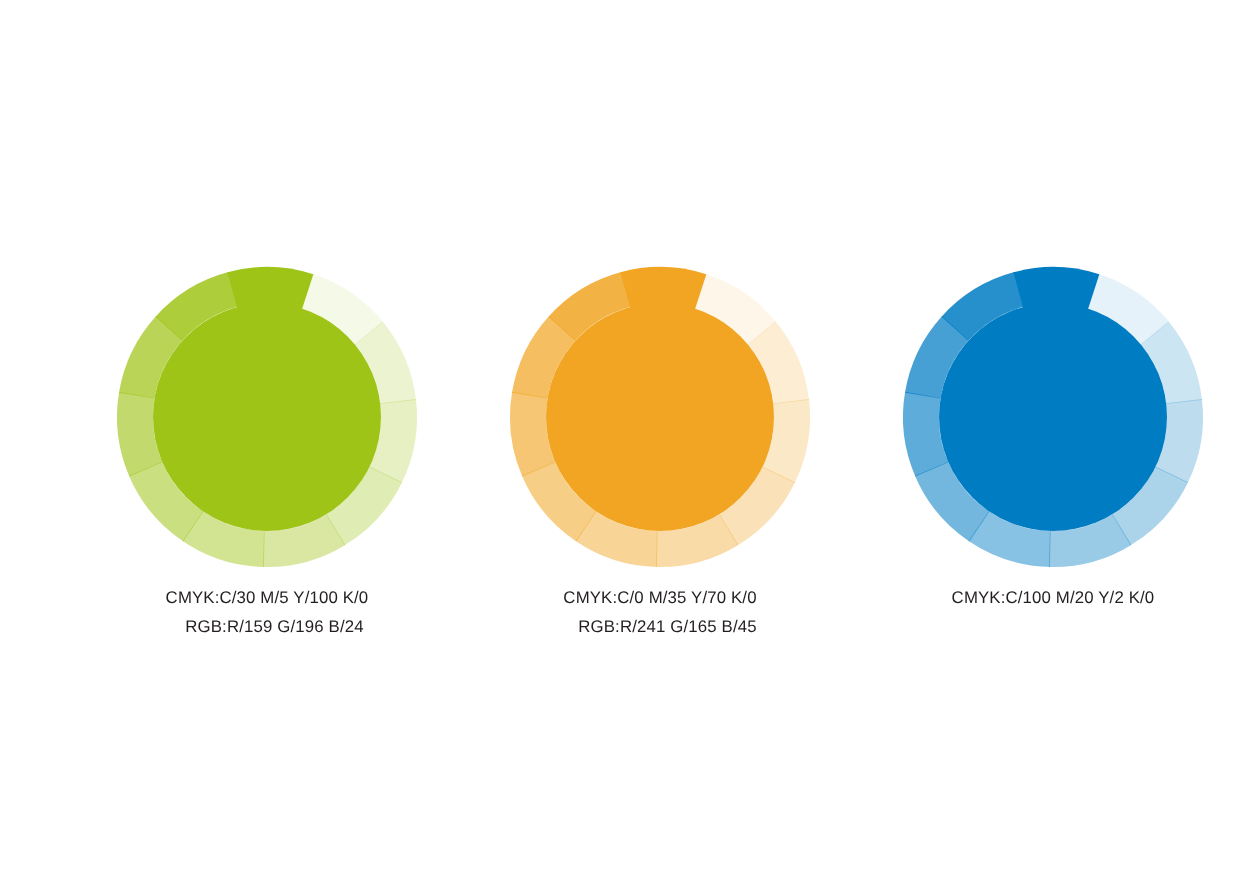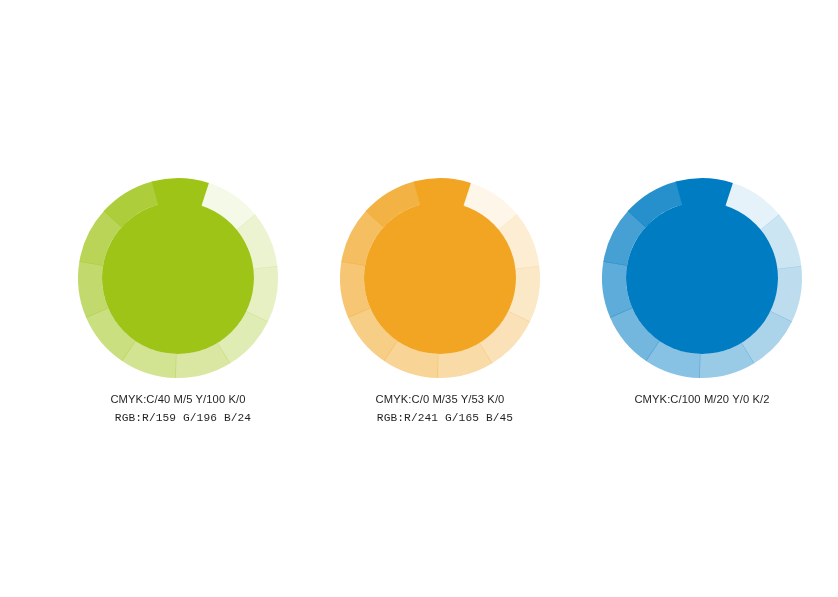--- a/index.html
+++ b/index.html
@@ -58,21 +58,20 @@
     font-size: 11.2px;
     line-height: 19px;
     letter-spacing: 0.1px;
     white-space: nowrap;
   }
   .caption-line.cmyk-line {
     padding-left: 0px;
   }
   .caption-line.rgb-line {
     padding-left: 10px;
-    font-family: Liberation Mono, monospace;
   }
 </style>
 </head>
 <body>
 
 <div id="palette-board">
 
 <div class="swatch-group g0">
       <div class="swatch-wheel">
         <svg viewBox="0 0 200 200">
@@ -84,21 +83,21 @@
           <path d="M97.91,199.98A100,100 0 0 1 43.72,182.66L57.23,162.82A76,76 0 0 0 98.41,175.98Z" fill="#9fc418" fill-opacity="0.47"></path>
           <path d="M44.23,183.00A100,100 0 0 1 7.98,139.15L30.07,129.76A76,76 0 0 0 57.61,163.08Z" fill="#9fc418" fill-opacity="0.55"></path>
           <path d="M8.22,139.71A100,100 0 0 1 1.41,83.24L25.08,87.26A76,76 0 0 0 30.25,130.18Z" fill="#9fc418" fill-opacity="0.63"></path>
           <path d="M1.31,83.84A100,100 0 0 1 26.10,32.63L43.83,48.80A76,76 0 0 0 25.00,87.72Z" fill="#9fc418" fill-opacity="0.72"></path>
           <path d="M25.69,33.09A100,100 0 0 1 74.20,3.38L80.39,26.57A76,76 0 0 0 43.52,49.15Z" fill="#9fc418" fill-opacity="0.85"></path>
           <circle cx="100" cy="100" r="76" fill="#9fc418"></circle>
           <path d="M100,100L73.61,3.54A100,100 0 0 1 130.90,4.89Z" fill="#9fc418" fill-opacity="1"></path>
         </svg>
       </div>
       <div class="swatch-caption">
-        <div class="caption-line cmyk-line">CMYK:C/40  M/5  Y/100  K/0</div>
+        <div class="caption-line cmyk-line">CMYK:C/30  M/5  Y/100  K/0</div>
         <div class="caption-line rgb-line">RGB:R/159  G/196  B/24</div>
       </div>
     </div>
     <div class="swatch-group g1">
       <div class="swatch-wheel">
         <svg viewBox="0 0 200 200">
           <path d="M130.40,4.73A100,100 0 0 1 177.44,36.73L158.85,51.91A76,76 0 0 0 123.11,27.60Z" fill="#f1a523" fill-opacity="0.1"></path>
           <path d="M177.05,36.26A100,100 0 0 1 199.35,88.59L175.50,91.33A76,76 0 0 0 158.56,51.56Z" fill="#f1a523" fill-opacity="0.2"></path>
           <path d="M199.28,87.99A100,100 0 0 1 189.76,144.07L168.22,133.49A76,76 0 0 0 175.45,90.87Z" fill="#f1a523" fill-opacity="0.26"></path>
           <path d="M190.03,143.52A100,100 0 0 1 151.73,185.58L139.31,165.04A76,76 0 0 0 168.42,133.08Z" fill="#f1a523" fill-opacity="0.33"></path>
@@ -106,21 +105,21 @@
           <path d="M97.91,199.98A100,100 0 0 1 43.72,182.66L57.23,162.82A76,76 0 0 0 98.41,175.98Z" fill="#f1a523" fill-opacity="0.47"></path>
           <path d="M44.23,183.00A100,100 0 0 1 7.98,139.15L30.07,129.76A76,76 0 0 0 57.61,163.08Z" fill="#f1a523" fill-opacity="0.55"></path>
           <path d="M8.22,139.71A100,100 0 0 1 1.41,83.24L25.08,87.26A76,76 0 0 0 30.25,130.18Z" fill="#f1a523" fill-opacity="0.63"></path>
           <path d="M1.31,83.84A100,100 0 0 1 26.10,32.63L43.83,48.80A76,76 0 0 0 25.00,87.72Z" fill="#f1a523" fill-opacity="0.72"></path>
           <path d="M25.69,33.09A100,100 0 0 1 74.20,3.38L80.39,26.57A76,76 0 0 0 43.52,49.15Z" fill="#f1a523" fill-opacity="0.85"></path>
           <circle cx="100" cy="100" r="76" fill="#f1a523"></circle>
           <path d="M100,100L73.61,3.54A100,100 0 0 1 130.90,4.89Z" fill="#f1a523" fill-opacity="1"></path>
         </svg>
       </div>
       <div class="swatch-caption">
-        <div class="caption-line cmyk-line">CMYK:C/0  M/35  Y/53  K/0</div>
+        <div class="caption-line cmyk-line">CMYK:C/0  M/35  Y/70  K/0</div>
         <div class="caption-line rgb-line">RGB:R/241  G/165  B/45</div>
       </div>
     </div>
     <div class="swatch-group g2">
       <div class="swatch-wheel">
         <svg viewBox="0 0 200 200">
           <path d="M130.40,4.73A100,100 0 0 1 177.44,36.73L158.85,51.91A76,76 0 0 0 123.11,27.60Z" fill="#007cc3" fill-opacity="0.1"></path>
           <path d="M177.05,36.26A100,100 0 0 1 199.35,88.59L175.50,91.33A76,76 0 0 0 158.56,51.56Z" fill="#007cc3" fill-opacity="0.2"></path>
           <path d="M199.28,87.99A100,100 0 0 1 189.76,144.07L168.22,133.49A76,76 0 0 0 175.45,90.87Z" fill="#007cc3" fill-opacity="0.26"></path>
           <path d="M190.03,143.52A100,100 0 0 1 151.73,185.58L139.31,165.04A76,76 0 0 0 168.42,133.08Z" fill="#007cc3" fill-opacity="0.33"></path>
@@ -128,16 +127,16 @@
           <path d="M97.91,199.98A100,100 0 0 1 43.72,182.66L57.23,162.82A76,76 0 0 0 98.41,175.98Z" fill="#007cc3" fill-opacity="0.47"></path>
           <path d="M44.23,183.00A100,100 0 0 1 7.98,139.15L30.07,129.76A76,76 0 0 0 57.61,163.08Z" fill="#007cc3" fill-opacity="0.55"></path>
           <path d="M8.22,139.71A100,100 0 0 1 1.41,83.24L25.08,87.26A76,76 0 0 0 30.25,130.18Z" fill="#007cc3" fill-opacity="0.63"></path>
           <path d="M1.31,83.84A100,100 0 0 1 26.10,32.63L43.83,48.80A76,76 0 0 0 25.00,87.72Z" fill="#007cc3" fill-opacity="0.72"></path>
           <path d="M25.69,33.09A100,100 0 0 1 74.20,3.38L80.39,26.57A76,76 0 0 0 43.52,49.15Z" fill="#007cc3" fill-opacity="0.85"></path>
           <circle cx="100" cy="100" r="76" fill="#007cc3"></circle>
           <path d="M100,100L73.61,3.54A100,100 0 0 1 130.90,4.89Z" fill="#007cc3" fill-opacity="1"></path>
         </svg>
       </div>
       <div class="swatch-caption">
-        <div class="caption-line cmyk-line">CMYK:C/100  M/20  Y/0  K/2</div>
+        <div class="caption-line cmyk-line">CMYK:C/100  M/20  Y/2  K/0</div>
       </div>
     </div>
   </div>
 
 </body></html>

